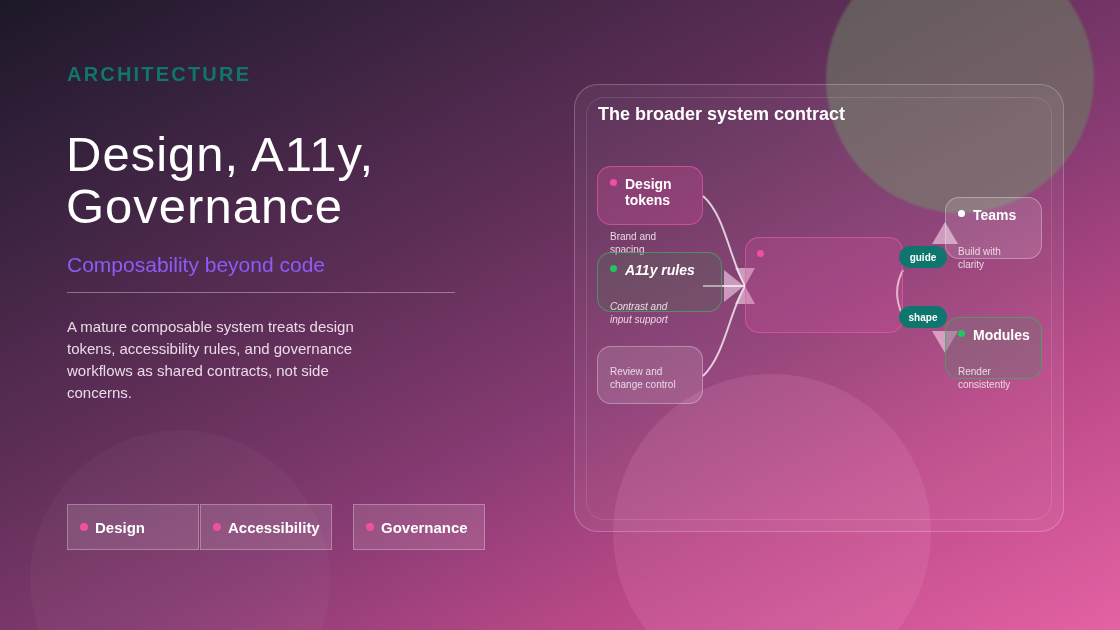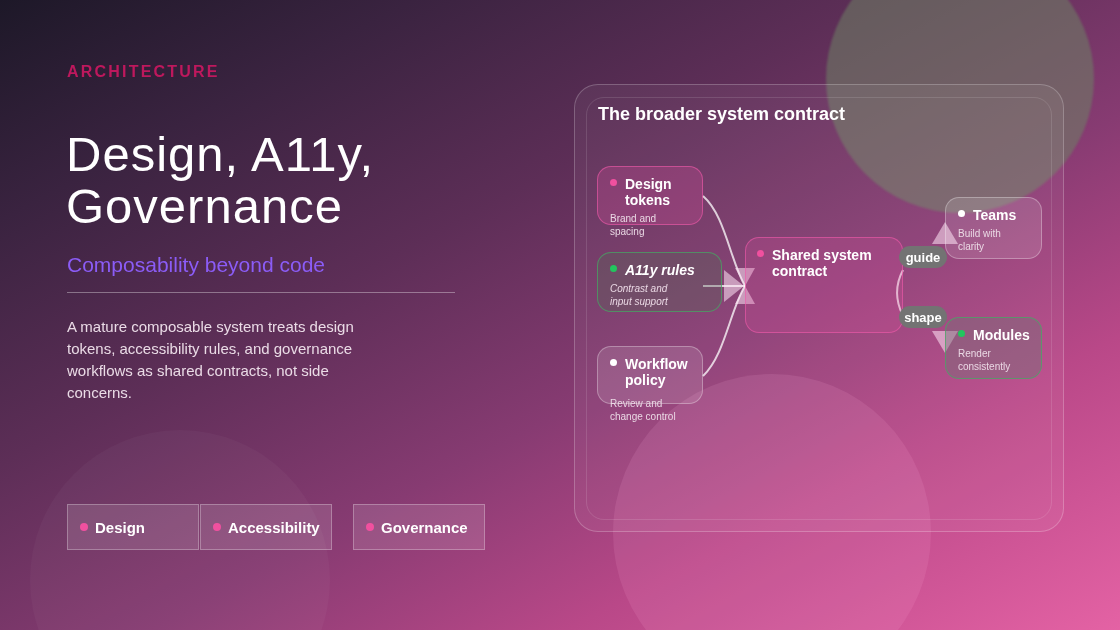--- a/index.html
+++ b/index.html
@@ -8,51 +8,51 @@
     position: relative;
     font-family: "Liberation Sans", "DejaVu Sans", sans-serif;
     color: #fff;
     background: linear-gradient(152deg, #1d1828 0%, #3a2340 18%, #5d2e57 38%, #873b72 58%, #b94888 76%, #e462a4 100%);
   }
   .blob { position: absolute; border-radius: 50%; pointer-events: none; }
   .blob-top { left: 826px; top: -55px; width: 268px; height: 268px; background: rgba(110,130,100,0.55); filter: blur(1px); }
   .blob-bottom { left: 613px; top: 374px; width: 318px; height: 318px; background: rgba(255,170,215,0.13); }
   .blob-left { left: 30px; top: 430px; width: 300px; height: 300px; background: rgba(255,255,255,0.03); }
 
-  .eyebrow { position: absolute; left: 67px; top: 63px; font-size: 16px; font-weight: 700; letter-spacing: 2.2px; color: #be185d; }
+  .eyebrow { position: absolute; left: 67px; top: 63px; font-size: 20px; font-weight: 700; letter-spacing: 2.2px; color: #0f766e; }
   .title { position: absolute; left: 66px; top: 128px; font-size: 49px; line-height: 52px; font-weight: 400; letter-spacing: 1px; color: #fff; }
   .subtitle { position: absolute; left: 67px; top: 253px; font-size: 21px; color: #8b5cf6; }
   .rule { position: absolute; left: 67px; top: 292px; width: 388px; height: 1px; background: rgba(255,255,255,0.35); }
   .desc { position: absolute; left: 67px; top: 316px; width: 320px; font-size: 15px; line-height: 22px; color: #eadbe6; }
 
   .chip { position: absolute; top: 504px; height: 46px; width: 132px; border-radius: 0;
     border: 1px solid rgba(255,255,255,0.28); background: rgba(255,255,255,0.12);
     display: flex; align-items: center; padding-left: 12px; font-size: 15px; font-weight: 700; color: #fff; }
   .chip .dot { width: 8px; height: 8px; border-radius: 50%; margin-right: 7px; }
 
   .panel { position: absolute; left: 574px; top: 84px; width: 490px; height: 448px; border-radius: 24px;
     border: 1px solid rgba(255,255,255,0.22); background: rgba(255,255,255,0.05); }
   .panel-inner { position: absolute; left: 586px; top: 97px; width: 466px; height: 423px; border-radius: 18px;
     border: 1px solid rgba(255,255,255,0.12); }
   .panel-title { position: absolute; left: 598px; top: 104px; font-size: 18px; font-weight: 700; color: #fff; }
 
   .node { position: absolute; border-radius: 14px; padding: 9px 0 0 12px; }
   .node .head { display: flex; align-items: flex-start; font-size: 14px; font-weight: 700; line-height: 16px; color: #fff; }
   .node .ndot { width: 7px; height: 7px; border-radius: 50%; margin: 3px 8px 0 0; flex: none; }
-  .node .sub { font-size: 10px; line-height: 13px; color: #ead8e4; margin-top: 4px; }
+  .node .sub { font-size: 10px; line-height: 13px; color: #ead8e4; margin-top: 22px; }
   .n-design { left: 597px; top: 166px; width: 106px; height: 59px; border: 1.5px solid rgba(240,90,170,0.6); background: rgba(225,80,160,0.25); }
   .n-a11y { left: 597px; top: 252px; width: 125px; height: 60px; border: 1.5px solid rgba(70,170,100,0.7); background: rgba(90,100,90,0.35); font-style: italic; }
   .n-flow { left: 597px; top: 346px; width: 106px; height: 58px; border: 1.5px solid rgba(255,255,255,0.3); background: rgba(255,255,255,0.12); }
   .n-shared { left: 745px; top: 237px; width: 158px; height: 96px; border: 1.5px solid rgba(240,90,170,0.6); background: rgba(225,80,160,0.22); padding-left: 11px; }
   .n-shared .sub { width: 120px; }
   .n-teams { left: 945px; top: 197px; width: 97px; height: 62px; border: 1.5px solid rgba(255,255,255,0.3); background: rgba(255,255,255,0.12); }
   .n-modules { left: 945px; top: 317px; width: 97px; height: 62px; border: 1.5px solid rgba(70,170,100,0.7); background: rgba(120,110,120,0.45); }
 
-  .tag { position: absolute; height: 22px; border-radius: 11px; background: #737373; color: #fff;
-    font-size: 13px; font-weight: 700; display: flex; align-items: center; justify-content: center; }
+  .tag { position: absolute; height: 22px; border-radius: 11px; background: #0f766e; color: #fff;
+    font-size: 10px; font-weight: 700; display: flex; align-items: center; justify-content: center; }
   .tag-guide { left: 899px; top: 246px; width: 48px; }
   .tag-shape { left: 899px; top: 306px; width: 48px; }
 
   svg.wires { position: absolute; left: 0; top: 0; width: 1120px; height: 630px; pointer-events: none; }
 </style>
 </head>
 <body>
 
 <div class="blob blob-left"></div>
 <div class="blob blob-top"></div>
@@ -108,30 +108,25 @@
   <div class="sub" style="width:70px">Brand and spacing</div>
 </div>
 <div class="node n-a11y">
   <div class="head">
       <span class="ndot" style="background:#22c55e"></span>
       <span>A11y rules</span>
     </div>
   <div class="sub" style="width:75px">Contrast and input support</div>
 </div>
 <div class="node n-flow">
-  <div class="head">
-      <span class="ndot" style="background:#ffffff"></span>
-      <span style="width:75px">Workflow policy</span>
-    </div>
   <div class="sub" style="width:80px;margin-top:9px">Review and change control</div>
 </div>
 <div class="node n-shared">
   <div class="head">
       <span class="ndot" style="background:#f0509f"></span>
-      <span style="width:110px">Shared system contract</span>
     </div>
 </div>
 <div class="node n-teams">
   <div class="head">
       <span class="ndot" style="background:#ffffff"></span>
       <span>Teams</span>
     </div>
   <div class="sub" style="width:55px">Build with clarity</div>
 </div>
 <div class="node n-modules">

